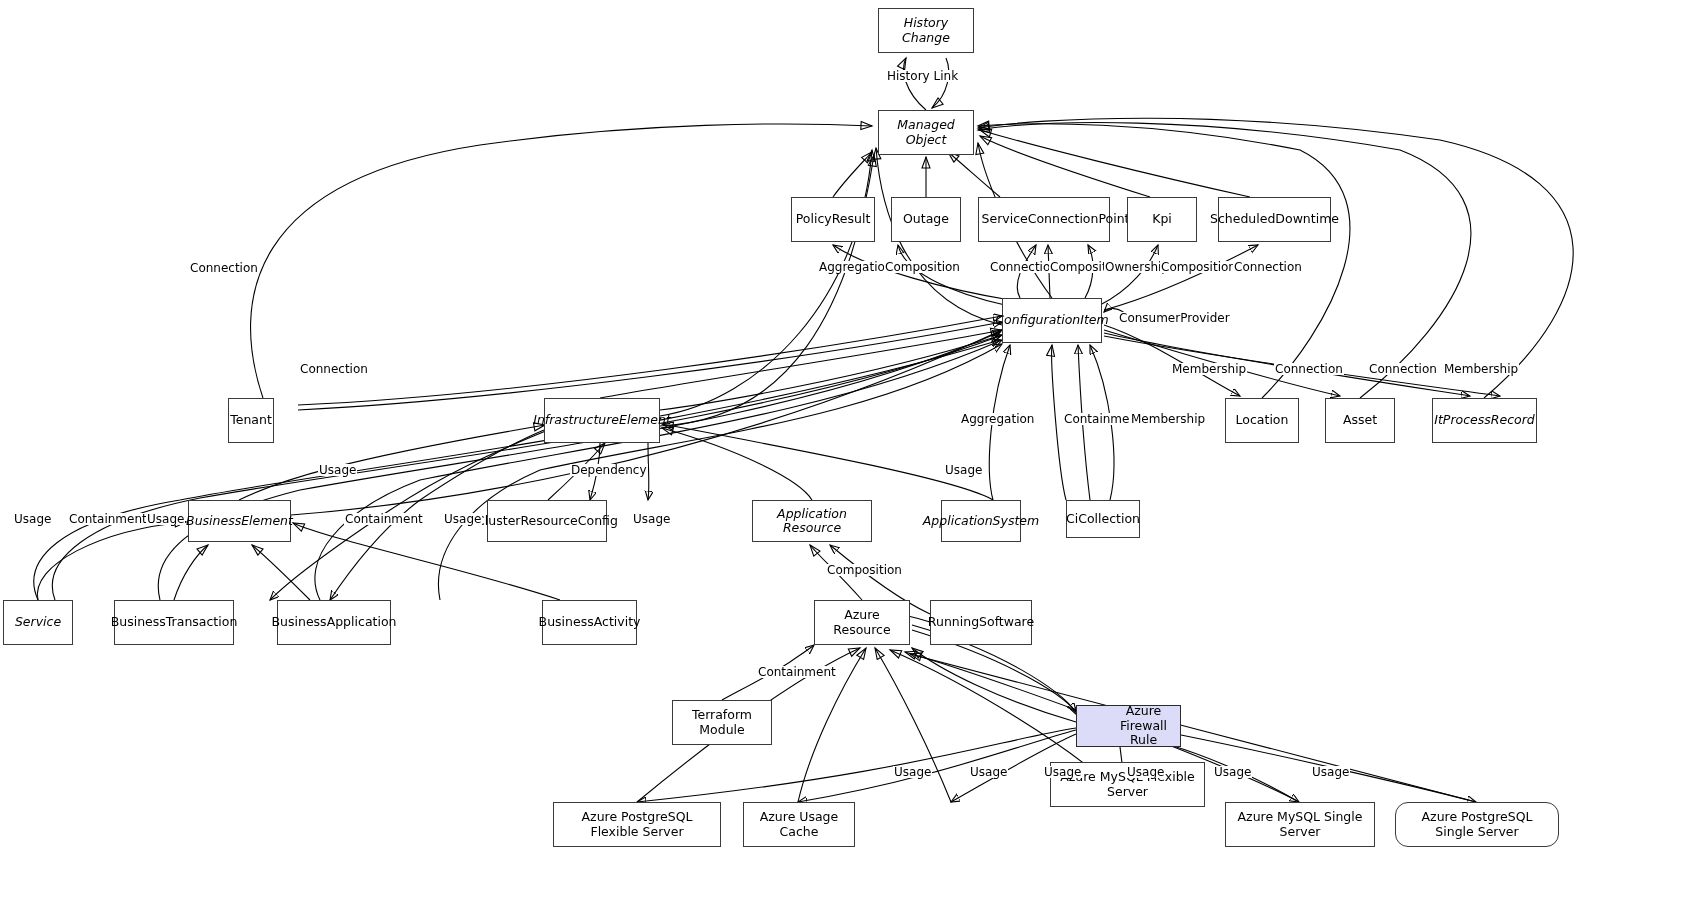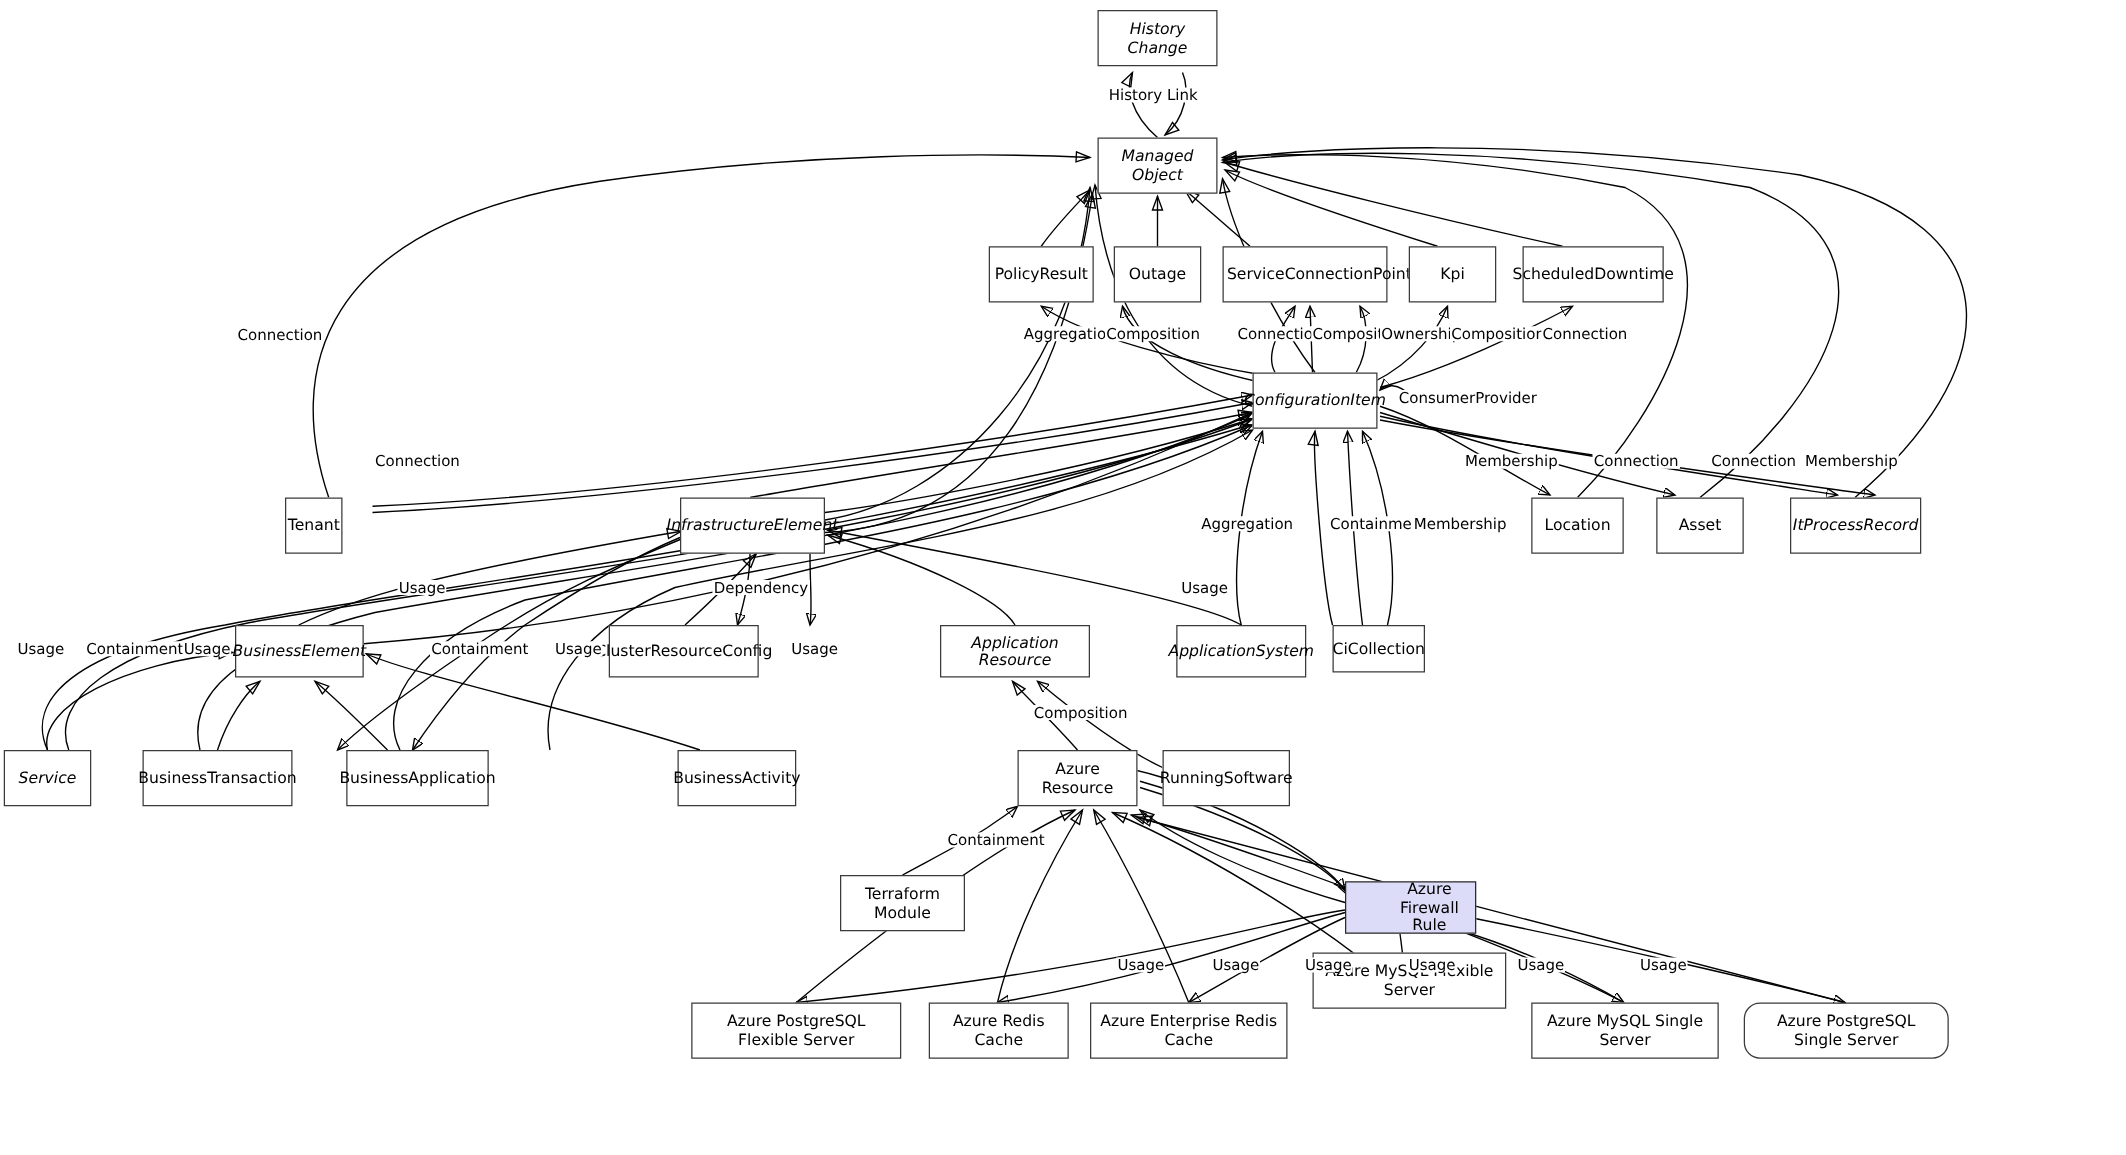--- a/index.html
+++ b/index.html
@@ -162,21 +162,21 @@
     </div>
   <div class="node abstract" style="left:188px;top:500px;width:103px;height:42px;">
       <span>BusinessElement</span>
     </div>
   <div class="node" style="left:487px;top:500px;width:120px;height:42px;">
       <span>ClusterResourceConfig</span>
     </div>
   <div class="node abstract" style="left:752px;top:500px;width:120px;height:42px;">
       <span>Application Resource</span>
     </div>
-  <div class="node abstract" style="left:941px;top:500px;width:104px;height:42px;text-align:right;">
+  <div class="node abstract" style="left:941px;top:500px;width:80px;height:42px;text-align:right;">
       <span>ApplicationSystem</span>
     </div>
   <div class="node" style="left:1066px;top:500px;width:74px;height:38px;">
       <span>CiCollection</span>
     </div>
   <div class="node abstract" style="left:3px;top:600px;width:70px;height:45px;">
       <span>Service</span>
     </div>
   <div class="node" style="left:114px;top:600px;width:120px;height:45px;">
       <span>BusinessTransaction</span>
@@ -196,24 +196,21 @@
   <div class="node" style="left:672px;top:700px;width:100px;height:45px;">
       <span>Terraform Module</span>
     </div>
   <div class="node highlight" style="left:1076px;top:705px;width:105px;height:42px;">
       <span>Azure Firewall Rule</span>
     </div>
   <div class="node" style="left:553px;top:802px;width:168px;height:45px;">
       <span>Azure PostgreSQL Flexible Server</span>
     </div>
   <div class="node" style="left:743px;top:802px;width:112px;height:45px;">
-      <span>Azure Redis Cache</span>
-    </div>
-  <div class="node" style="left:872px;top:802px;width:158px;height:45px;">
-      <span>Azure Enterprise Redis Cache</span>
+      <span>Azure Usage Cache</span>
     </div>
   <div class="node" style="left:1050px;top:762px;width:155px;height:45px;">
       <span>Azure MySQL Flexible Server</span>
     </div>
   <div class="node" style="left:1225px;top:802px;width:150px;height:45px;">
       <span>Azure MySQL Single Server</span>
     </div>
   <div class="node" style="left:1395px;top:802px;width:164px;height:45px;border-radius:13px;">
       <span>Azure PostgreSQL Single Server</span>
     </div>

